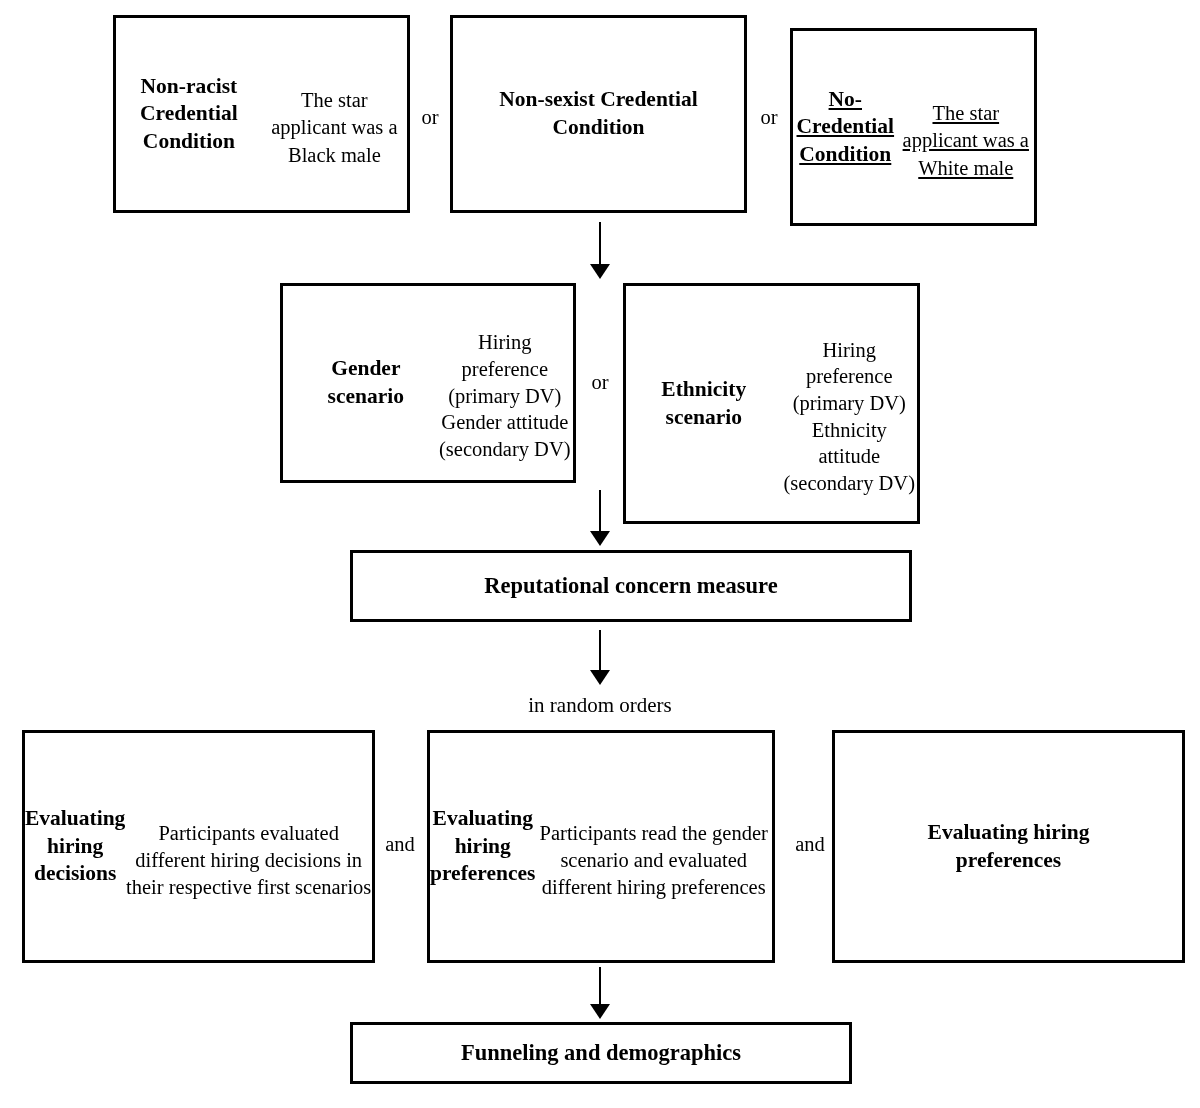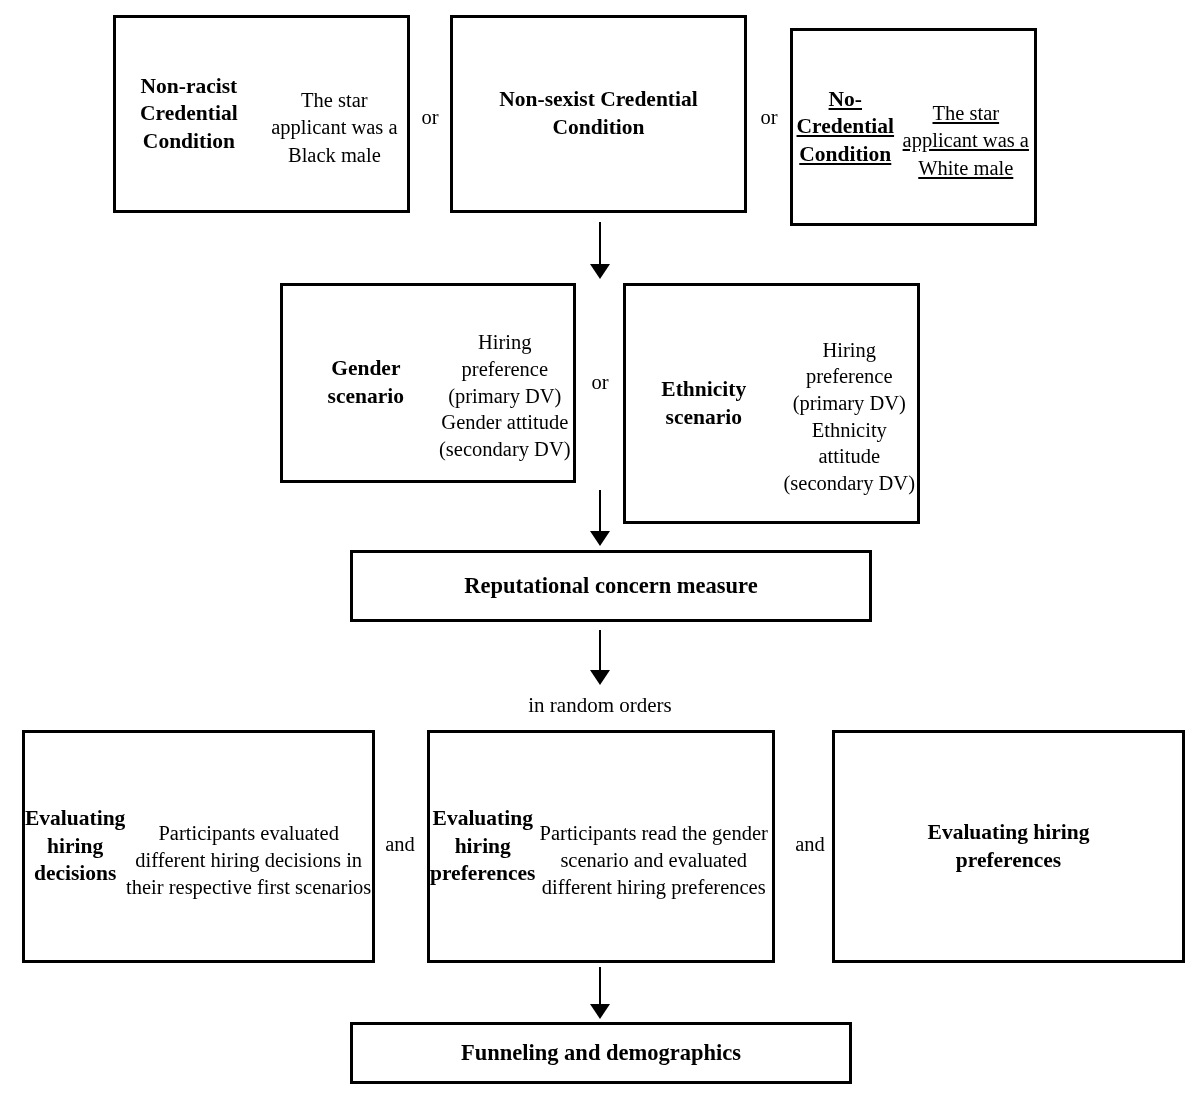--- a/index.html
+++ b/index.html
@@ -133,21 +133,21 @@
       <div class="dv-line italic">Ethnicity attitude</div>
       <div class="dv-line">(secondary DV)</div>
     </div>
   </div>
 
   <div class="arrow" style="left:590px; top:490px; height:56px;">
     <div class="stem"></div>
       <div class="head"></div>
   </div>
 
-  <div class="bar-box" style="left:350px; top:550px; width:522px; height:72px;font-family:Liberation Serif, serif;">
+  <div class="bar-box" style="left:350px; top:550px; width:562px; height:72px;font-family:Liberation Serif, serif;">
     <div class="bar-title">Reputational concern measure</div>
   </div>
 
   <div class="arrow" style="left:590px; top:630px; height:55px;">
     <div class="stem"></div>
       <div class="head"></div>
   </div>
 
   <div class="note" style="left:450px; top:693px; width:300px;">in random orders</div>
 

